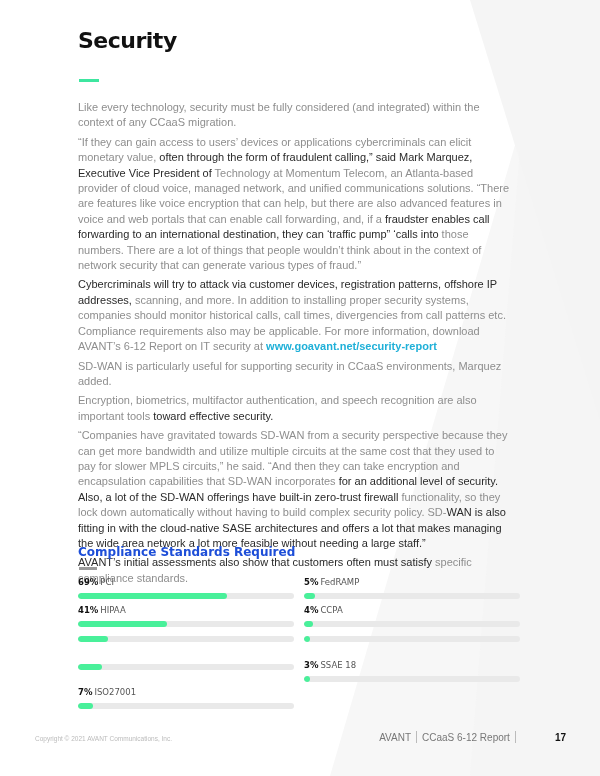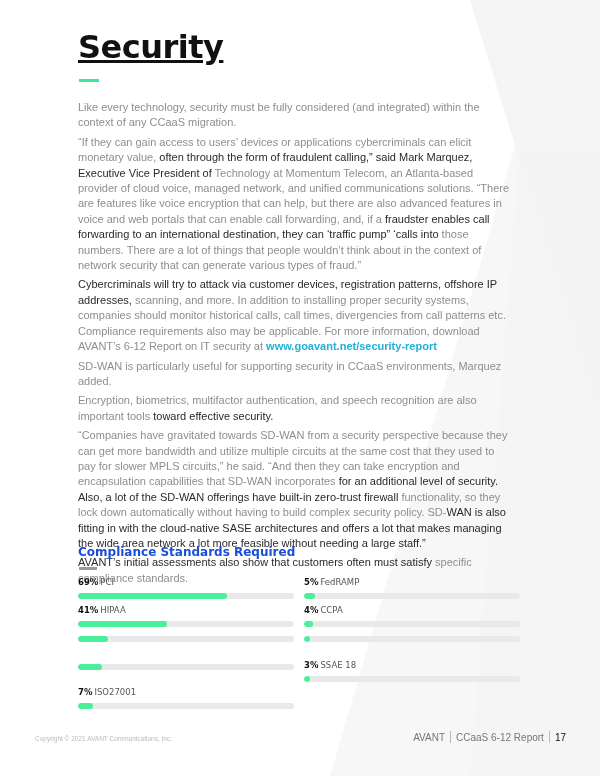--- a/index.html
+++ b/index.html
@@ -7,21 +7,21 @@
       width: 600px; height: 776px; position: relative; overflow: hidden;
       background: #ffffff;
       font-family: "Liberation Sans", sans-serif;
       color: #8a8a8a;
     }
     .bg-shape { position: absolute; pointer-events: none; }
     .page { position: absolute; left: 0; top: 0; width: 600px; height: 776px; }
     .title {
       position: absolute; left: 78px; top: 28px;
       font-family: "DejaVu Sans", sans-serif; font-weight: bold;
-      font-size: 32px; color: #111; letter-spacing: -0.5px; margin: 0; text-decoration: underline;
+      font-size: 22px; color: #111; letter-spacing: -0.5px; margin: 0;
     }
     .title-rule {
       position: absolute; left: 79px; top: 79px; width: 20px; height: 3px;
       background: #3ee6a0;
     }
     .body-text {
       position: absolute; left: 78px; top: 100px; width: 432px;
       font-size: 11px; line-height: 15.4px; color: #8e8e8e;
     }
     .body-text p { margin: 0 0 4px 0; }
@@ -52,21 +52,21 @@
     }
     .footer-left {
       position: absolute; left: 35px; top: 735px;
       font-size: 6.5px; color: #bbbbbb;
     }
     .footer-right {
       position: absolute; right: 34px; top: 731px;
       font-size: 10px; color: #777; display: flex; align-items: center; gap: 5px;
     }
     .footer-right .sep { width: 1px; height: 12px; background: #bbb; display: inline-block; }
-    .footer-right .pg { font-weight: normal; color: #111; }
+    .footer-right .pg { font-weight: bold; color: #111; margin-left: 34px; }
   </style>
 </head>
 <body>
 
 <svg class="bg-shape" width="600" height="776" style="left:0;top:0;">
   <polygon points="330,776 540,60 600,60 600,776" fill="#f7f7f7"></polygon>
   <polygon points="470,0 600,0 600,420" fill="#f5f5f5"></polygon>
   <polygon points="520,150 600,150 600,776 470,776" fill="#f4f4f4" opacity="0.6"></polygon>
 </svg>
 

